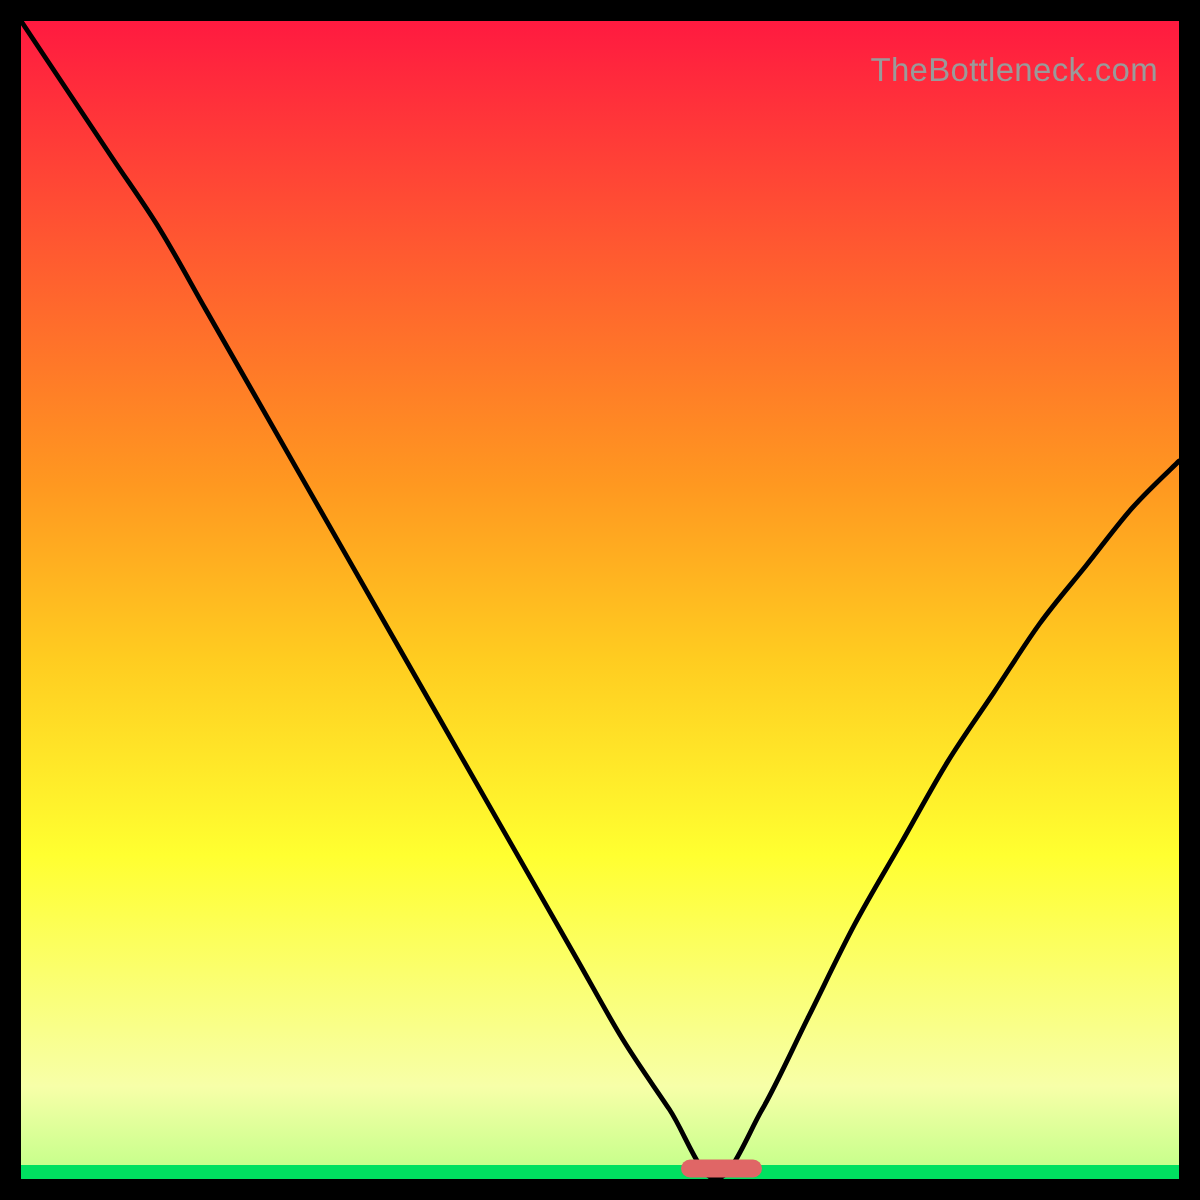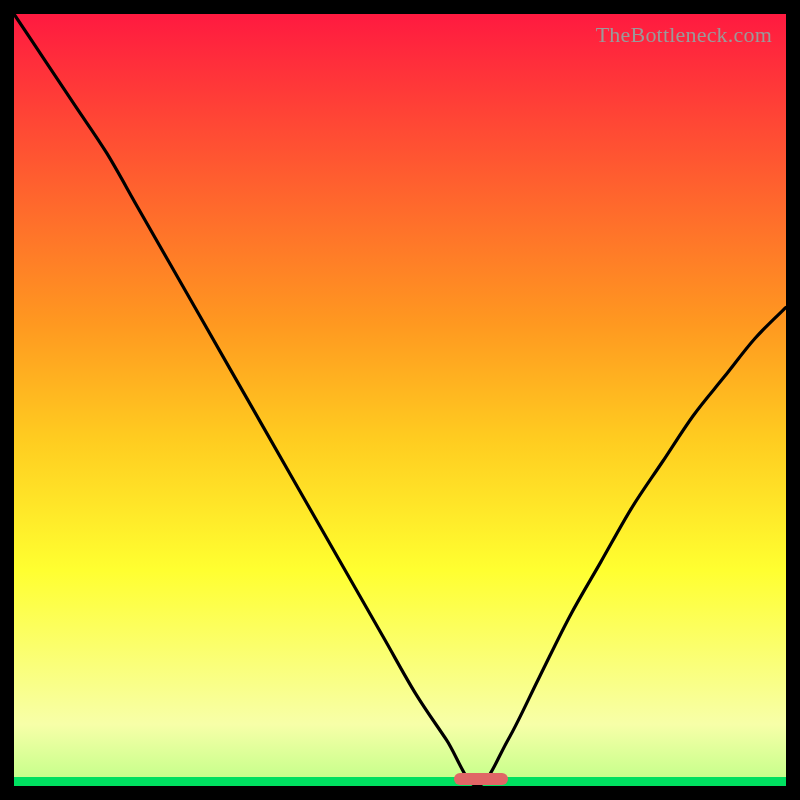--- a/index.html
+++ b/index.html
@@ -32,28 +32,27 @@
         #f7ffa8 8%,
         #ffff30 28%,
         #ffcc20 45%,
         #ff9820 60%,
         #ff5a30 80%,
         #ff1a40 100%
       );
   }
   .attribution {
     position: absolute;
-    top: 8px;
+    top: 20px;
     right: 14px;
     color: #9a9a9a;
     font-size: 22px;
     font-weight: 400;
     letter-spacing: 0.2px;
     user-select: none;
-    font-family: Liberation Serif, serif;
   }
   .curve {
     position: absolute;
     left: 0;
     top: 0;
     width: 772px;
     height: 772px;
     pointer-events: none;
   }
   .marker {

